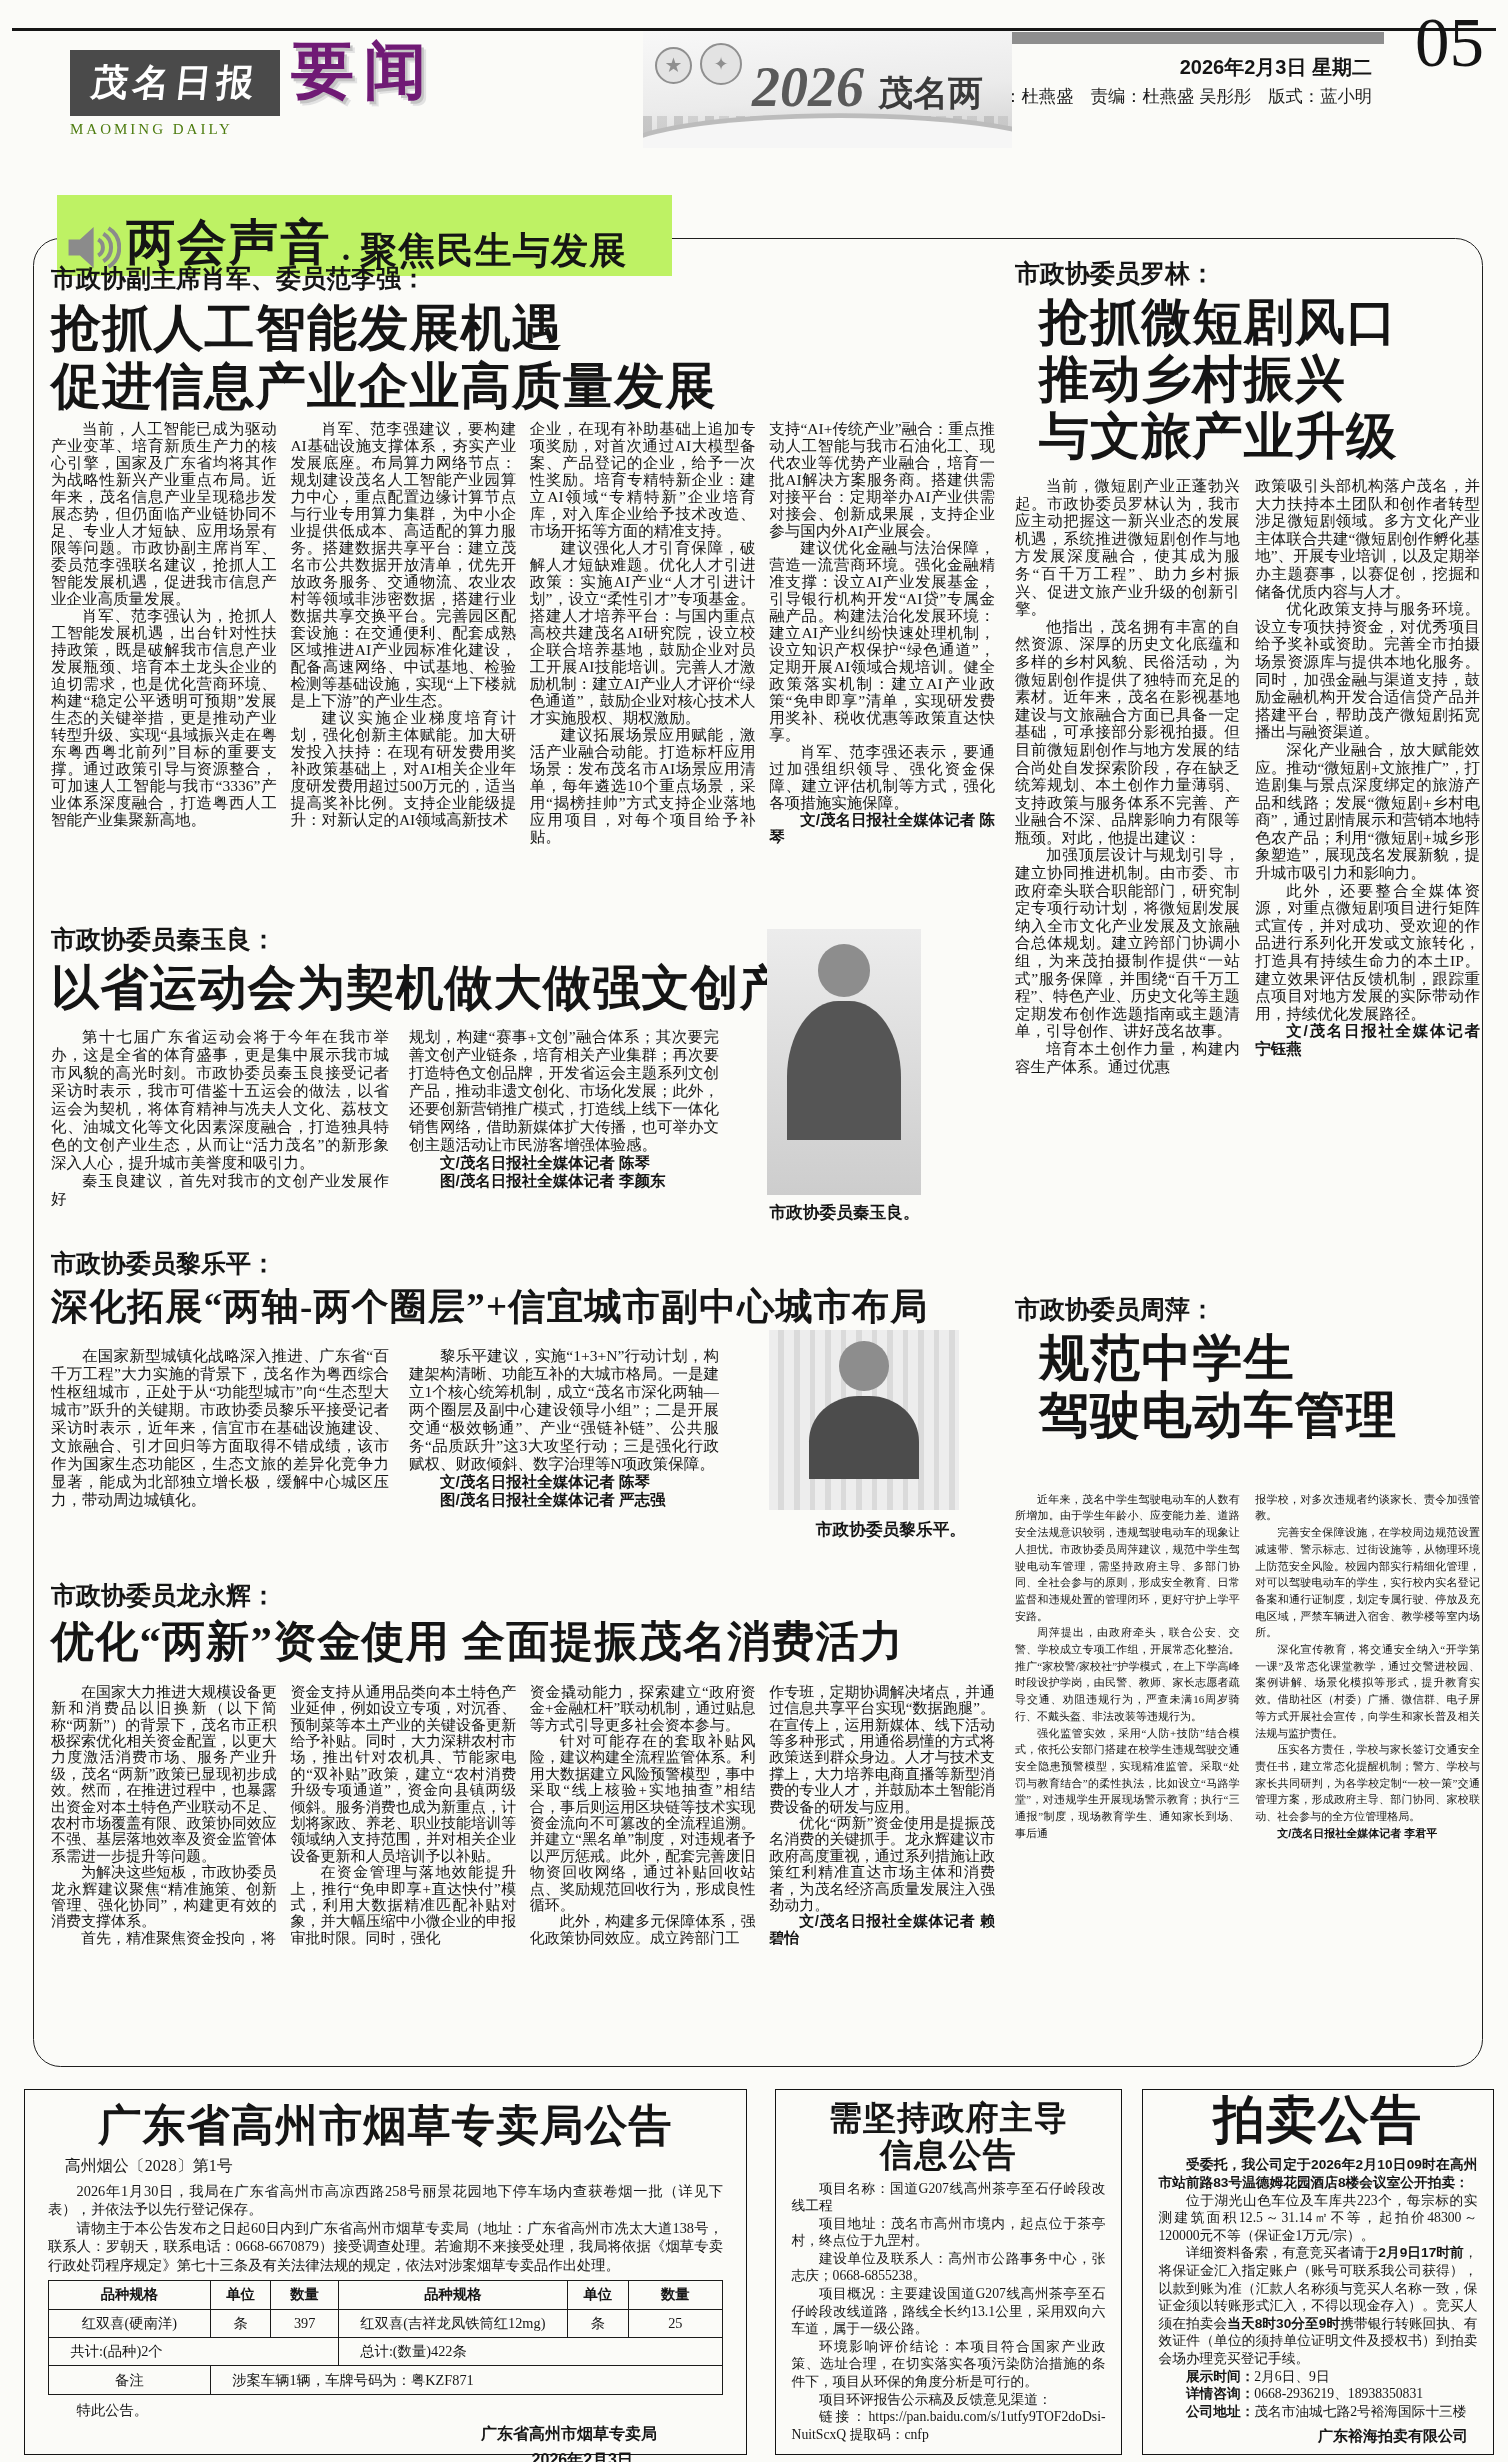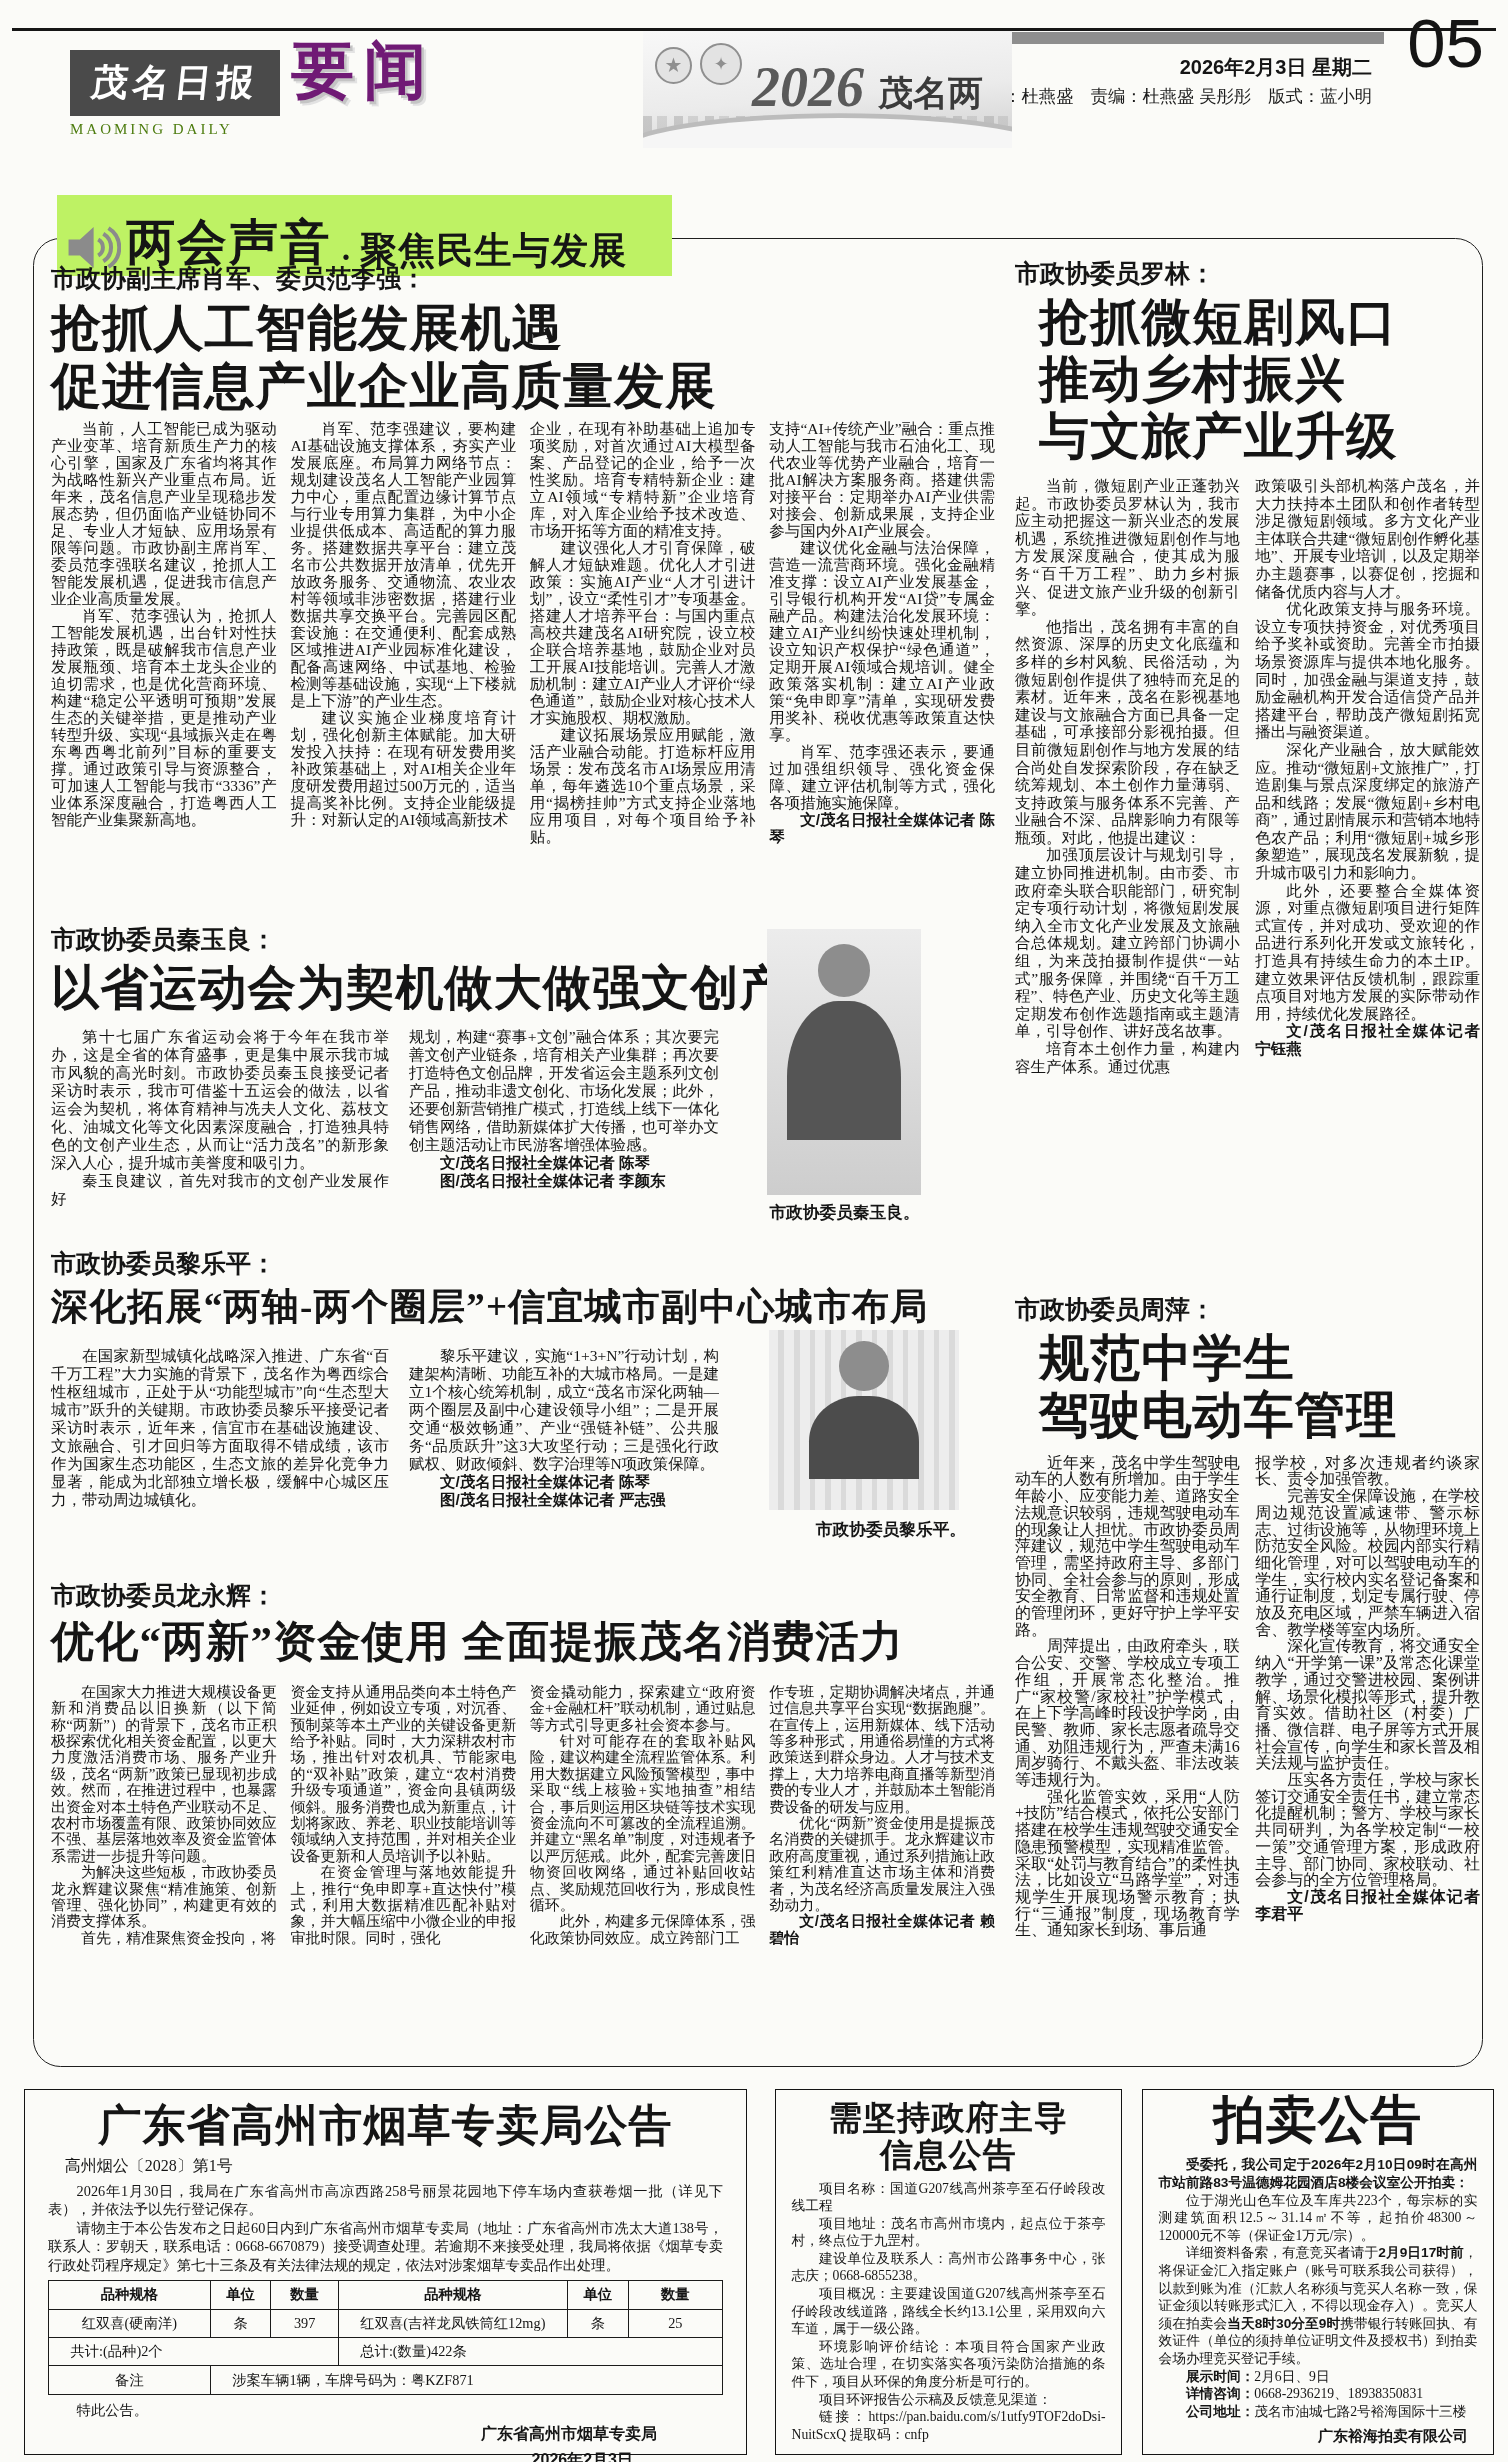--- a/index.html
+++ b/index.html
@@ -9,21 +9,21 @@
   }
   *{margin:0;padding:0;box-sizing:border-box;}
   body{background:#888;}
   .page{position:relative;width:1508px;height:2462px;background:#fbfbf8;color:var(--ink);
         font-family:var(--serif);overflow:hidden;}
   .abs{position:absolute;}
 
   
   #top-rule{left:12px;top:27.5px;width:1484px;height:3px;background:#161616;}
   #gray-bar{left:840px;top:32px;width:544px;height:12px;background:#8e8e8e;}
-  #page-no{right:24px;top:3.6px;font-family:Liberation Sans, sans-serif;font-size:69px;font-weight:400;}
+  #page-no{right:24px;top:3.6px;font-family:Liberation Serif, serif;font-size:69px;font-weight:400;}
   #date-line{right:136px;top:54px;font-family:var(--sans);font-size:20px;font-weight:700;text-align:right;}
   #staff-line{right:136px;top:84px;font-family:var(--sans);font-size:17.3px;text-align:right;color:#1c1c1c;}
   #logo-box{left:70px;top:50px;width:210px;height:66px;background:#4a4a4a;color:#fff;
             display:flex;align-items:center;justify-content:center;}
   #logo-box span{font-family:var(--serif);font-weight:700;font-size:37px;letter-spacing:4.8px;transform:skewX(-6deg);}
   #masthead-en{left:70px;top:121px;width:210px;text-align:left;font-family:var(--serif);
                font-size:15px;letter-spacing:3px;color:#4d7c0f;}
   #section-word{left:291px;top:27.5px;font-family:var(--serif);font-weight:900;font-size:63px;
                 letter-spacing:9.5px;color:#701a75;text-shadow:2.4px 3px 0 #c4c4c4,4.8px 5.4px 0 #e2e2e2;}
   #banner-box{left:643px;top:31px;width:369px;height:117px;overflow:hidden;
@@ -83,21 +83,21 @@
   #a3 .c1{width:338px;} #a3 .c2{width:310px;}
 
   #a4{left:51px;top:1580px;width:944px;}
   #a4 .headline{font-size:43px;line-height:51px;}
   #a4 .cols{gap:13.7px;margin-top:16.7px;}
   #a4 .col{width:226px;height:367px;font-size:15px;line-height:16.4px;}
 
   #a6{left:1015px;top:1294px;width:465px;}
   #a6 .headline{font-size:50px;line-height:57px;padding-left:24px;}
   #a6 .cols{gap:15.5px;margin-top:10.7px;}
-  #a6 .col{width:225px;height:609px;font-size:16px;line-height:16.7px;}
+  #a6 .col{width:225px;height:609px;font-size:11px;line-height:16.7px;margin-top:36px;}
 
   
   .photo{position:absolute;background:linear-gradient(180deg,#ececec,#cdcdcd);overflow:hidden;}
   .photo .head{width:34%;padding-top:34%;border-radius:50%;background:#8d8d8d;margin:10% auto 0;}
   .photo .torso{width:74%;height:52%;border-radius:45% 45% 0 0/55% 55% 0 0;background:#555;margin:3% auto 0;}
   #photo-qin{left:767px;top:929px;width:154px;height:266px;}
   #photo-li{left:769px;top:1330px;width:190px;height:180px;
      background:repeating-linear-gradient(90deg,#ededed 0 9.5px,#dadada 9.5px 15.5px);}
   #photo-li .head{width:26%;padding-top:26%;margin-top:6%;}
   #photo-li .torso{width:58%;height:46%;background:#4c4c4c;}

